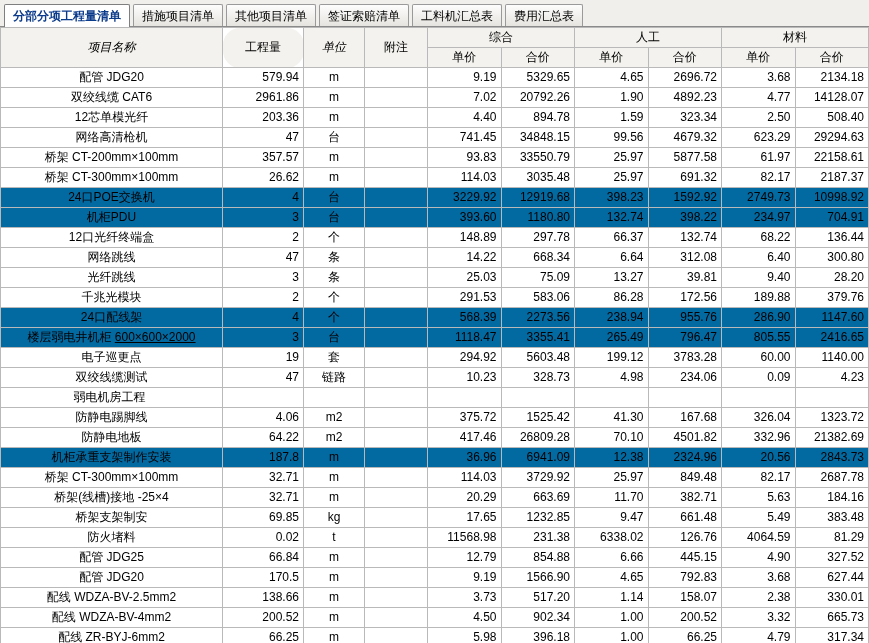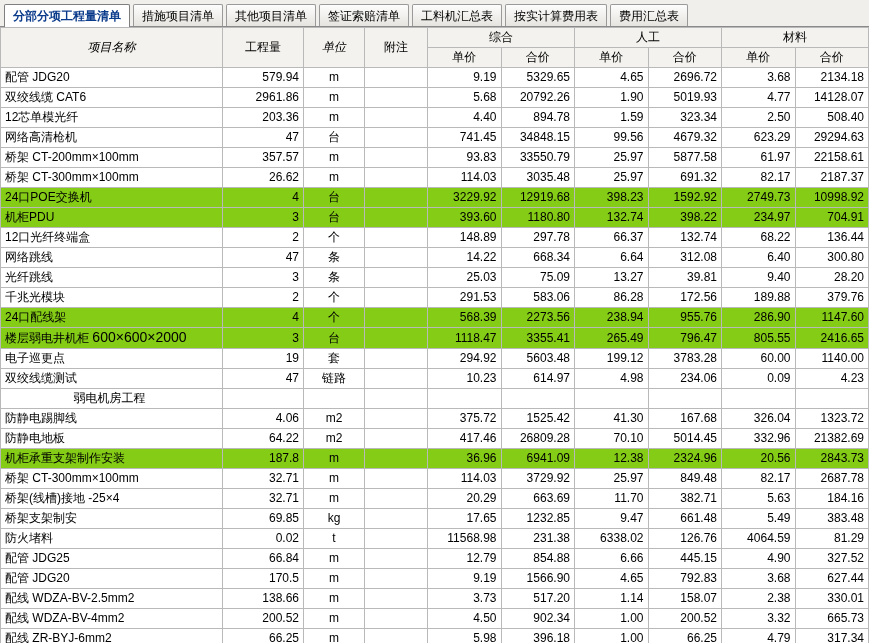--- a/index.html
+++ b/index.html
@@ -72,48 +72,47 @@
     white-space: nowrap;
   }
   thead th {
     background: #f3f2ee;
     font-weight: normal;
     text-align: center;
     color: #000;
     font-size: 12px;
   }
   .hdr-name { width: 213px; font-style: italic; }
-  .hdr-qty  { width: 72px; }
+  .hdr-qty  { width: 72px; border-radius: 17px; }
   .hdr-unit { width: 52px; font-style: italic; }
   .hdr-note { width: 54px; }
   .col-price { width: 60px; }
   .col-total { width: 78px; }
 
-  td.name  { text-align: left; }
+  td.name  { text-align: center; }
   td.num   { text-align: right; padding-right: 6px; }
   td.unit  { text-align: center; }
   td.note  { text-align: center; }
 
-  tr.hl td { background: #84cc16; color: #000; }
+  tr.hl td { background: #0369a1; color: #000; }
   tr.section td { text-align: center; }
   tr.section td.name { text-align: center; font-weight: normal; padding-left: 0; }
-  .sub { font-size: 14px; }
+  .sub { font-size: 12px; text-decoration: underline; }
 </style>
 </head>
 <body>
 
 <div id="app">
 
   <div class="tabbar">
     <div class="tab active">分部分项工程量清单</div>
     <div class="tab">措施项目清单</div>
     <div class="tab">其他项目清单</div>
     <div class="tab">签证索赔清单</div>
     <div class="tab">工料机汇总表</div>
-    <div class="tab">按实计算费用表</div>
     <div class="tab">费用汇总表</div>
   </div>
 
   <div class="tablewrap">
     <table class="grid">
       <thead>
         <tr>
           <th class="hdr-name" rowspan="2">项目名称</th>
           <th class="hdr-qty" rowspan="2">工程量</th>
           <th class="hdr-unit" rowspan="2">单位</th>
@@ -142,24 +141,24 @@
             <td class="num">4.65</td>
             <td class="num">2696.72</td>
             <td class="num">3.68</td>
             <td class="num">2134.18</td>
           </tr>
           <tr>
             <td class="name">双绞线缆 CAT6</td>
             <td class="num">2961.86</td>
             <td class="unit">m</td>
             <td class="note"></td>
-            <td class="num">5.68</td>
+            <td class="num">7.02</td>
             <td class="num">20792.26</td>
             <td class="num">1.90</td>
-            <td class="num">5019.93</td>
+            <td class="num">4892.23</td>
             <td class="num">4.77</td>
             <td class="num">14128.07</td>
           </tr>
           <tr>
             <td class="name">12芯单模光纤</td>
             <td class="num">203.36</td>
             <td class="unit">m</td>
             <td class="note"></td>
             <td class="num">4.40</td>
             <td class="num">894.78</td>
@@ -311,21 +310,21 @@
             <td class="num">3783.28</td>
             <td class="num">60.00</td>
             <td class="num">1140.00</td>
           </tr>
           <tr>
             <td class="name">双绞线缆测试</td>
             <td class="num">47</td>
             <td class="unit">链路</td>
             <td class="note"></td>
             <td class="num">10.23</td>
-            <td class="num">614.97</td>
+            <td class="num">328.73</td>
             <td class="num">4.98</td>
             <td class="num">234.06</td>
             <td class="num">0.09</td>
             <td class="num">4.23</td>
           </tr>
           <tr class=" section">
             <td class="name">弱电机房工程</td>
             <td class="num"></td>
             <td class="unit"></td>
             <td class="note"></td>
@@ -349,21 +348,21 @@
             <td class="num">1323.72</td>
           </tr>
           <tr>
             <td class="name">防静电地板</td>
             <td class="num">64.22</td>
             <td class="unit">m2</td>
             <td class="note"></td>
             <td class="num">417.46</td>
             <td class="num">26809.28</td>
             <td class="num">70.10</td>
-            <td class="num">5014.45</td>
+            <td class="num">4501.82</td>
             <td class="num">332.96</td>
             <td class="num">21382.69</td>
           </tr>
           <tr class="hl">
             <td class="name">机柜承重支架制作安装</td>
             <td class="num">187.8</td>
             <td class="unit">m</td>
             <td class="note"></td>
             <td class="num">36.96</td>
             <td class="num">6941.09</td>

